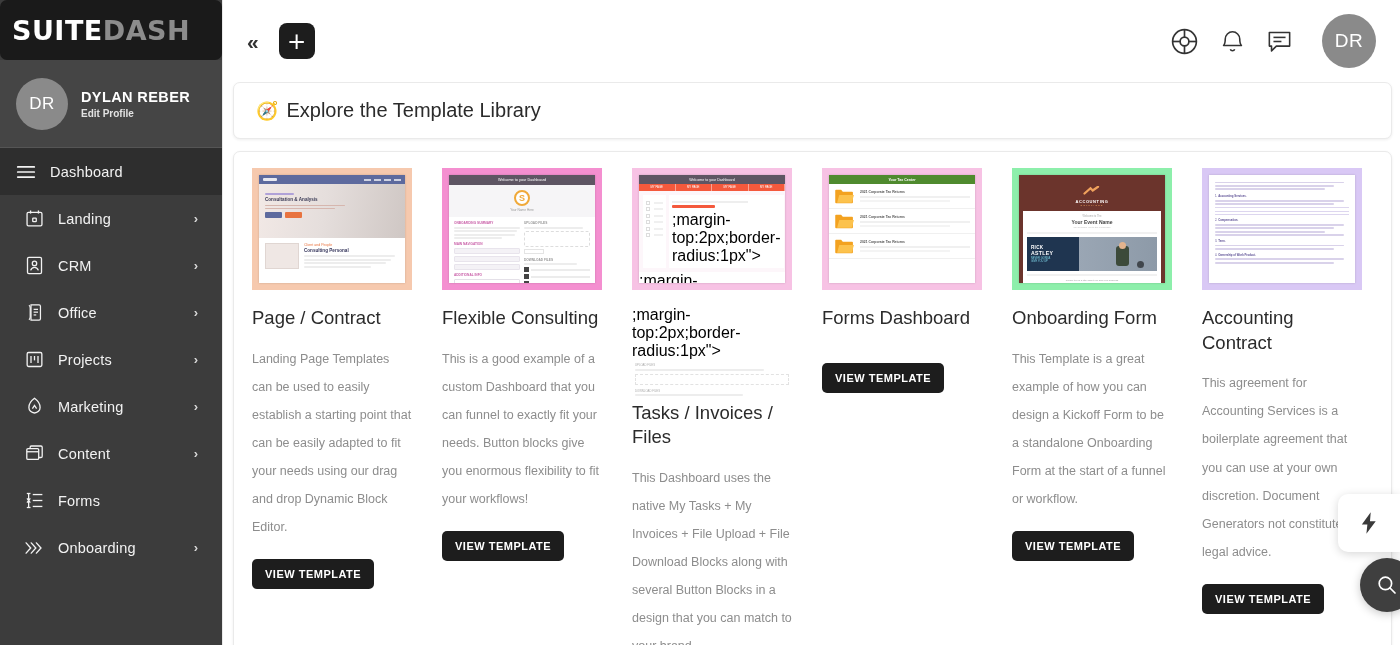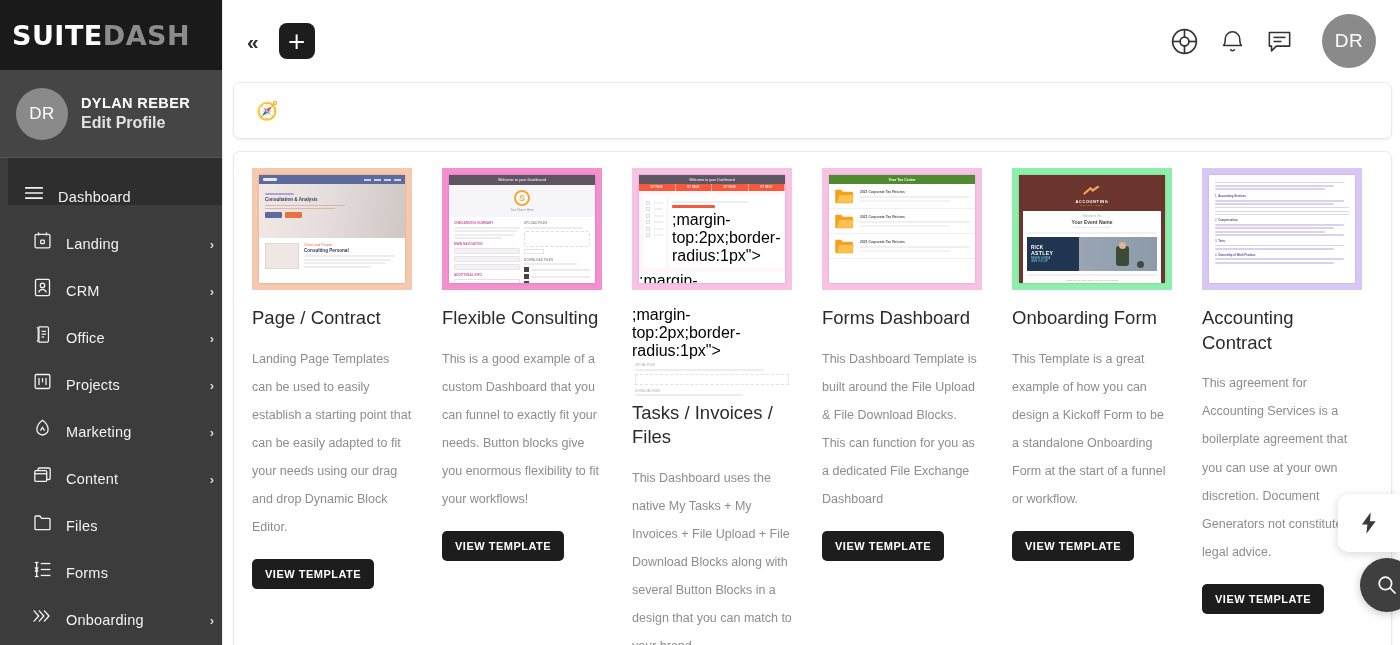--- a/index.html
+++ b/index.html
@@ -12,23 +12,24 @@
   .app { display: flex; width: 1400px; height: 645px; position: relative; }
 
   
   .sidebar {
     width: 222px; height: 645px; flex: 0 0 222px;
     background: #3c3c3c;
     display: flex; flex-direction: column;
     position: relative; z-index: 5;
   }
   .logo-bar {
-    height: 70px; background: #1a1a1a;
+    height: 60px; background: #1a1a1a;
     display: flex; align-items: center;
     padding-left: 12px;
+    border-radius: 7px;
   }
   .logo {
     font-size: 27px; font-weight: bold; letter-spacing: .5px;
     font-family: "DejaVu Sans", sans-serif;
   }
   .logo .s1 { color: #ffffff; }
   .logo .s2 { color: #8c8c8c; }
 
   .profile {
     height: 88px; background: #454545;
@@ -36,30 +37,29 @@
     padding-left: 16px;
     border-bottom: 1px solid #555;
   }
   .avatar-lg {
     width: 52px; height: 52px; border-radius: 50%;
     background: #8a8a8a; color: #fff;
     display: flex; align-items: center; justify-content: center;
     font-size: 17px; letter-spacing: .5px;
   }
   .profile-name { color: #fff; font-size: 14.5px; font-weight: bold; letter-spacing: .4px; }
-  .profile-sub  { color: #e2e2e2; font-size: 16px; font-weight: bold; margin-top: 3px; }
+  .profile-sub  { color: #e2e2e2; font-size: 10px; font-weight: bold; margin-top: 3px; }
 
   .nav { flex: 1; overflow: hidden; }
   .nav-item {
-    display: flex; align-items: flex-end;
-    height: 47px; padding: 0 8px 0 14px;
+    display: flex; align-items: center;
+    height: 47px; padding: 0 24px 0 14px;
     color: #f2f2f2; font-size: 14.5px;
     position: relative;
     cursor: pointer;
-    margin-left: 8px;
   }
   .nav-item.active { background: #2e2e2e; }
   .nav-item.sub { padding-left: 22px; }
   .nav-ico {
     width: 24px; height: 24px; flex: 0 0 24px;
     display: flex; align-items: center; justify-content: center;
     margin-right: 12px;
   }
   .nav-ico svg { display: block; }
   .nav-label { flex: 1; letter-spacing: .2px; }
@@ -257,29 +257,20 @@
         <div class="nav-item sub">
           <span class="nav-ico">
             <svg width="21" height="21" viewBox="0 0 24 24" fill="none" stroke="#f2f2f2" stroke-width="1.5">
               <rect x="3.2" y="6.4" width="13.6" height="12.4" rx="1.4"></rect>
               <line x1="3.2" y1="10" x2="16.8" y2="10"></line>
               <path d="M7 6.4V4.8a1.4 1.4 0 0 1 1.4-1.4h11a1.4 1.4 0 0 1 1.4 1.4v10.4a1.4 1.4 0 0 1-1.4 1.4h-2.6"></path>
             </svg>
           </span>
           <span class="nav-label">Content</span>
           <span class="chev">›</span>
-        </div>
-        <div class="nav-item sub">
-          <span class="nav-ico">
-            <svg width="21" height="21" viewBox="0 0 24 24" fill="none" stroke="#f2f2f2" stroke-width="1.5">
-              <path d="M3.4 19.2V5.6a1 1 0 0 1 1-1h4.6l2 2.6h8.6a1 1 0 0 1 1 1v11a1 1 0 0 1-1 1H4.4a1 1 0 0 1-1-1z" stroke-linejoin="round"></path>
-            </svg>
-          </span>
-          <span class="nav-label">Files</span>
-          <span class="chev"></span>
         </div>
         <div class="nav-item sub">
           <span class="nav-ico">
             <svg width="21" height="21" viewBox="0 0 24 24" fill="none" stroke="#f2f2f2" stroke-width="1.5">
               <line x1="10" y1="5.2" x2="21" y2="5.2"></line>
               <line x1="10" y1="12" x2="21" y2="12"></line>
               <line x1="10" y1="18.8" x2="21" y2="18.8"></line>
               <line x1="3.2" y1="4" x2="7.4" y2="4"></line>
               <line x1="5.3" y1="4" x2="5.3" y2="20"></line>
               <line x1="3.2" y1="20" x2="7.4" y2="20"></line>
@@ -334,20 +325,21 @@
           </svg>
         </span>
         <div class="avatar-top">DR</div>
       </div>
     </header>
 
     <div class="content">
 
       <div class="panel title-panel">
         <span class="title-ico">🧭</span>
+        <span class="title-text">Explore the Template Library</span>
       </div>
 
       <div class="panel cards-panel">
         <div class="cards" id="cards">
             <div class="card">
     <div class="thumb" style="background:#f6c9ae">
       <div class="thumb-inner">
         <div style="background:#5d6a9e;height:9px;display:flex;align-items:center;padding:0 4px">
                 <div style="width:14px;height:3px;background:#fff;opacity:.85;border-radius:1px"></div>
                 <div style="margin-left:auto;display:flex;gap:3px">
@@ -539,21 +531,20 @@
                     </svg>
           <div style="flex:1">
             <div style="font-size:3.4px;color:#555;font-weight:bold">2021 Corporate Tax Returns</div>
             <div style="height:2px;background:#f0f0f0;margin-top:2px"></div>
             <div style="height:2px;background:#f4f4f4;margin-top:1.5px;width:82%"></div>
           </div>
         </div>
       </div>
     </div>
     <div class="card-title">Forms Dashboard</div>
-    <div class="card-desc">This Dashboard Template is built around the File Upload &amp; File Download Blocks. This can function for you as a dedicated File Exchange Dashboard</div>
     <button class="view-btn">VIEW TEMPLATE</button>
   </div>
             <div class="card">
     <div class="thumb" style="background:#8defab">
       <div class="thumb-inner">
         <div style="background:#6b342c;height:100%;padding:4px">
                 <div style="text-align:center;padding:2px 0 4px">
                   <svg width="18" height="9" viewBox="0 0 24 12">
                         <path d="M2 10 10 3l3 3 7-5" stroke="#f0a25c" stroke-width="3" fill="none" stroke-linecap="round"></path>
                       </svg>

